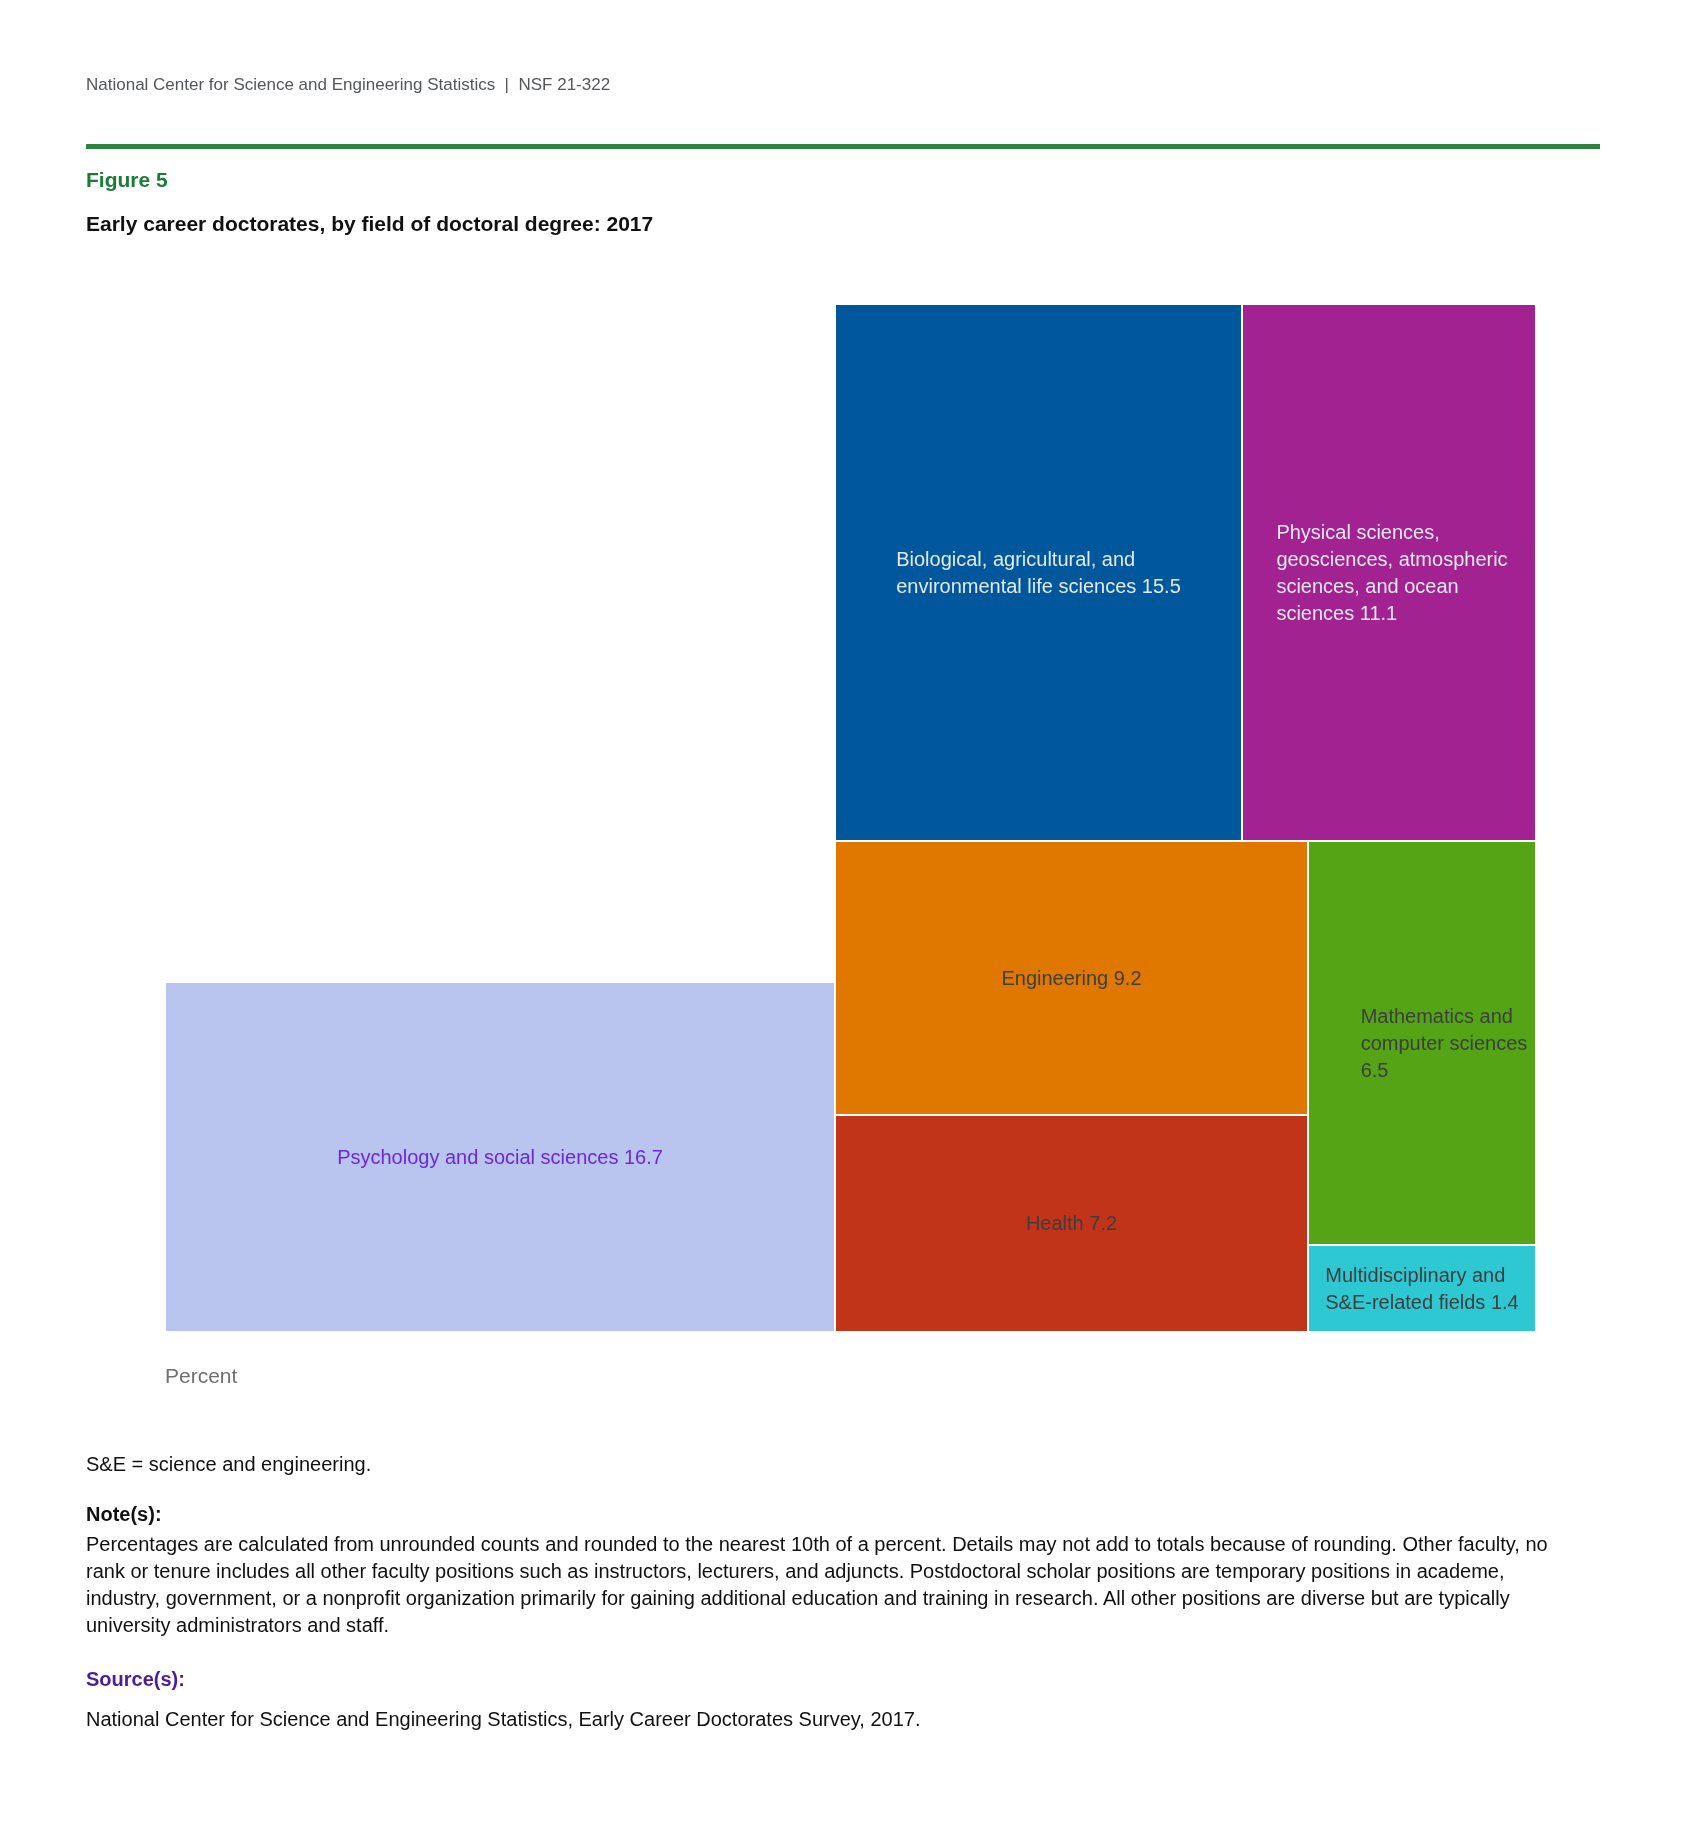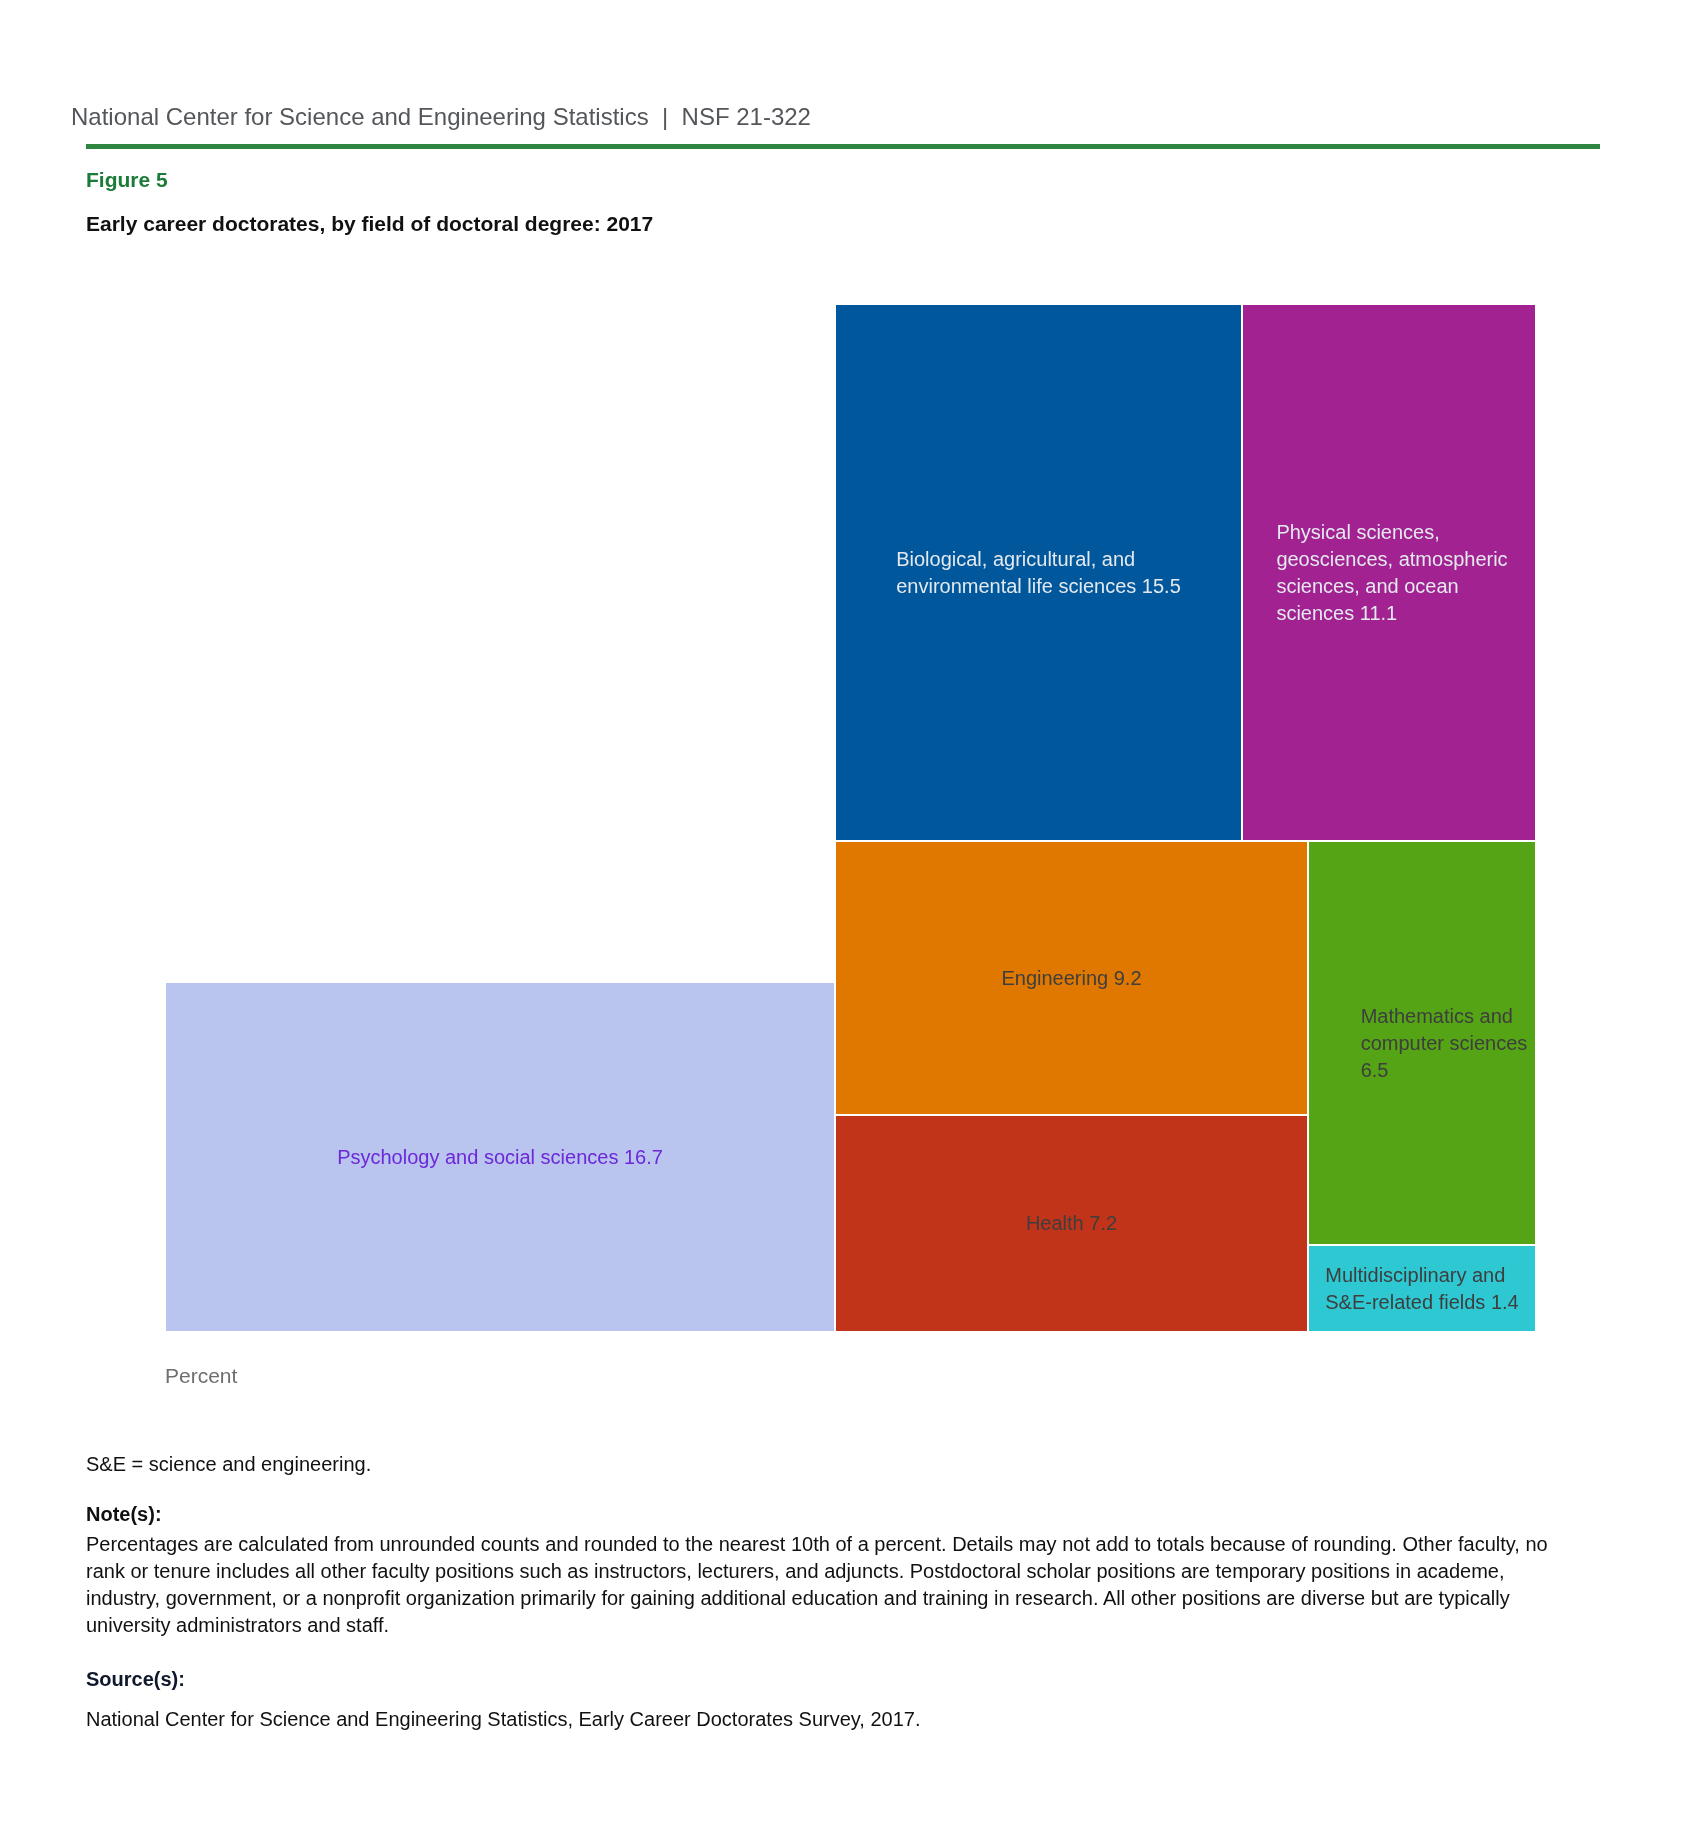--- a/index.html
+++ b/index.html
@@ -2,22 +2,22 @@
 <html><head>
 <meta charset="utf-8">
 <style>
   html, body { margin: 0; padding: 0; background: #ffffff; }
   body {
     width: 1700px; height: 1821px; position: relative;
     font-family: "Liberation Sans", "DejaVu Sans", sans-serif;
     color: #1a1a1a;
   }
   .brand {
-    position: absolute; left: 71px; top: 75px;
-    font-size: 24px; color: #53565a; white-space: pre; margin-top: 28px;
+    position: absolute; left: 86px; top: 75px;
+    font-size: 17px; color: #53565a; white-space: pre;
   }
   .rule {
     position: absolute; left: 86px; top: 144px;
     width: 1514px; height: 5px; background: #2e8540;
   }
   .fig-num {
     position: absolute; left: 86px; top: 168px;
     font-size: 21px; font-weight: bold; color: #1b7b38;
   }
   .fig-title {
@@ -46,21 +46,21 @@
   .t5 { left: 670px;  top: 811px; width: 473px; height: 217px; }
   .t6 { left: 1143px; top: 537px; width: 228px; height: 404px; }
   .t7 { left: 1143px; top: 941px; width: 228px; height: 87px;  }
   .axis-label {
     position: absolute; left: 165px; top: 1364px; width: 1371px;
     text-align: left; font-size: 21px; color: #6e6e6e;
   }
   .abbr   { position: absolute; left: 86px; top: 1453px; font-size: 20px; color: #111111; }
   .notes-h  { position: absolute; left: 86px; top: 1503px; font-size: 20px; font-weight: bold; color: #111111; }
   .notes-t  { position: absolute; left: 86px; top: 1531px; width: 1462px; font-size: 20px; line-height: 27px; color: #111111; }
-  .source-h { position: absolute; left: 86px; top: 1668px; font-size: 20px; font-weight: bold; color: #0f172a; }
+  .source-h { position: absolute; left: 86px; top: 1668px; font-size: 20px; font-weight: bold; color: #4c1d95; }
   .source-t { position: absolute; left: 86px; top: 1696px; width: 1462px; font-size: 20px; color: #111111; margin-top: 12px; }
 </style>
 </head>
 <body>
 
 <div class="brand">National Center for Science and Engineering Statistics  |  NSF 21-322</div>
 <div class="rule"></div>
 <div class="fig-num">Figure 5</div>
 <div class="fig-title">Early career doctorates, by field of doctoral degree: 2017</div>
 

